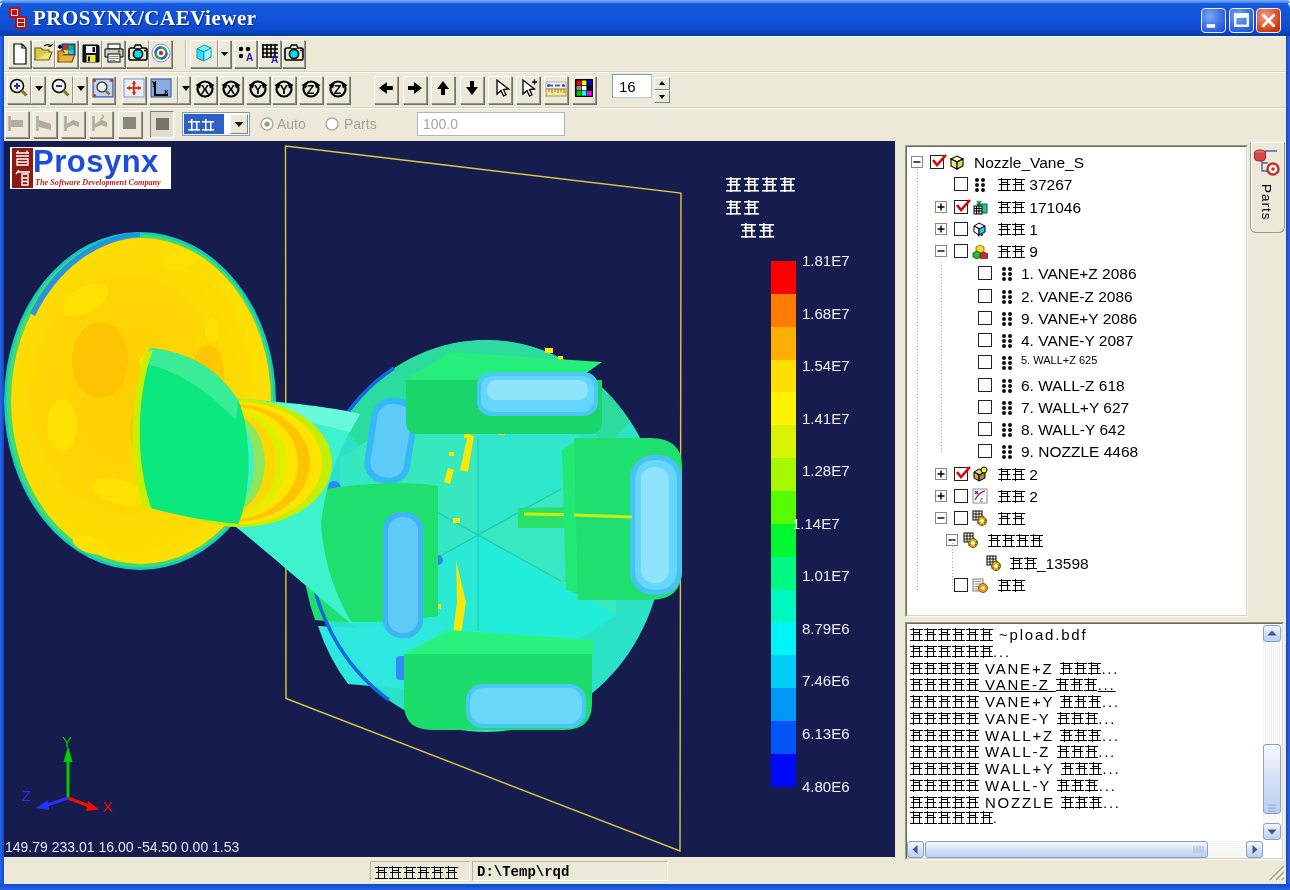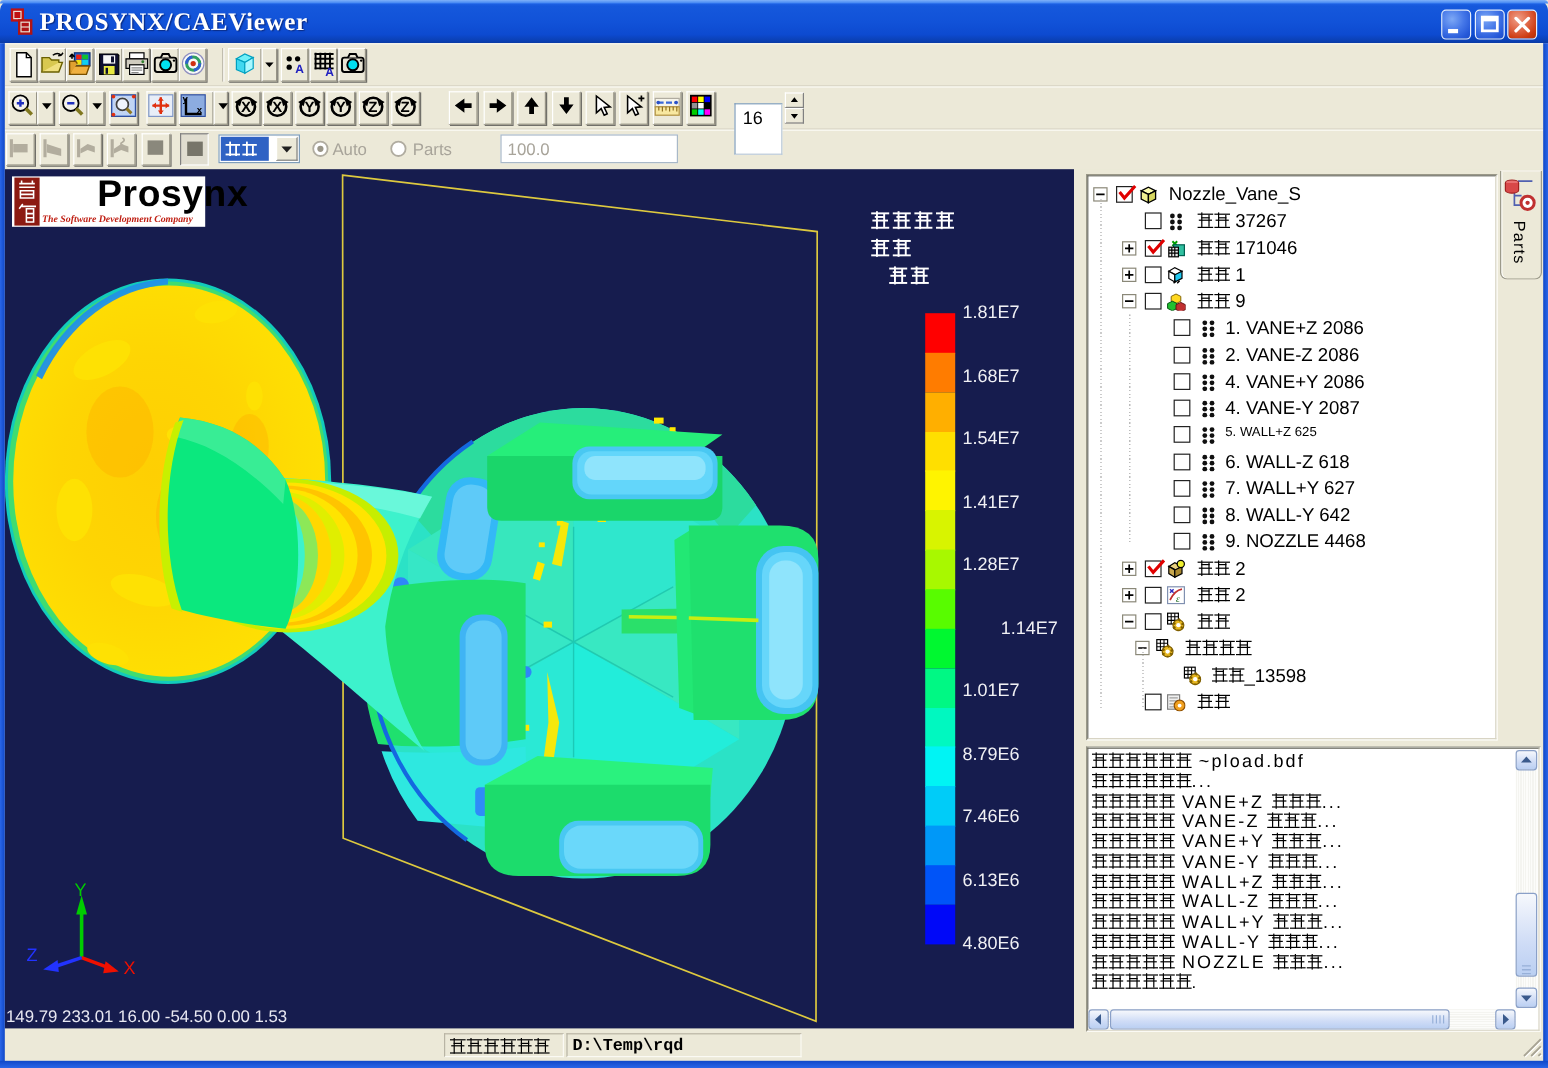--- a/index.html
+++ b/index.html
@@ -265,21 +265,21 @@
     <rect x="3" y="3" width="18" height="18" fill="#000"></rect>
     <rect x="4.5" y="4.5" width="4.6" height="4.6" fill="#f00"></rect>
     <rect x="9.8" y="4.5" width="4.6" height="4.6" fill="#ff0"></rect>
     <rect x="15.1" y="4.5" width="4.6" height="4.6" fill="#00f"></rect>
     <rect x="4.5" y="9.8" width="4.6" height="4.6" fill="#909090"></rect>
     <rect x="9.8" y="9.8" width="4.6" height="4.6" fill="#fff"></rect>
     <rect x="4.5" y="15.1" width="4.6" height="4.6" fill="#0c0"></rect>
     <rect x="9.8" y="15.1" width="4.6" height="4.6" fill="#0ff"></rect>
     <rect x="15.1" y="15.1" width="4.6" height="4.6" fill="#f0f"></rect>
   </svg>
-<div class="abs" style="left:612px;top:86px;width:40px;height:43px;background:#fff;border:1px solid;border-color:#7f9db9 #b8c8d8 #b8c8d8 #7f9db9;font-size:15px;padding:3px 0 0 6px;">16</div>
+<div class="abs" style="left:612px;top:74px;width:40px;height:24px;background:#fff;border:1px solid;border-color:#7f9db9 #b8c8d8 #b8c8d8 #7f9db9;font-size:15px;padding:3px 0 0 6px;">16</div>
 <div class="abs" style="left:654px;top:77px;width:16px;height:13px;background:#ece9d8;border:1px solid;border-color:#fff #808080 #808080 #fff;"></div>
 <div class="abs" style="left:654px;top:90px;width:16px;height:13px;background:#ece9d8;border:1px solid;border-color:#fff #808080 #808080 #fff;"></div>
 <svg class="abs" style="left:654px;top:77px" width="16" height="26">
     <path d="M5 8 l3 -4 3 4 z M5 18 l3 4 3 -4 z" fill="#000"></path>
   </svg>
 <div class="tb" style="left:4.5px;top:111px;width:24px;height:27px;"></div>
 <svg class="abs" style="left:4.5px;top:111px" width="24" height="27" viewBox="0 0 24 27">
     <path d="M4.5 5 v15" stroke="#b2ad9e" stroke-width="2.6"></path>
     <rect x="6" y="9" width="12" height="7" fill="#b2ad9e"></rect>
   </svg>
@@ -325,21 +325,21 @@
 <div class="abs dis" style="left:417px;top:112px;width:148px;height:24px;background:#fff;border:1px solid #a8b8c8;font-size:14px;padding:3px 0 0 5px;">100.0</div>
 <div class="abs" style="left:4px;top:141px;width:891px;height:716px;background:#161c4e;"></div>
 <div class="abs" style="left:10px;top:147px;width:161px;height:42px;background:#fff;"></div>
 <div class="abs" style="left:12px;top:148px;width:21px;height:40px;background:#8c1a12;"></div>
 <svg class="abs" style="left:12px;top:148px" width="21" height="40" viewBox="0 0 21 40">
 <g stroke="#fff" stroke-width="1.3" fill="none">
       <path d="M4 5 h13 M6 2.5 v3 M15 2.5 v3 M4 8 h13 M5 11 h11 v6 h-11 z M5 14 h11"></path>
       <path d="M7 22 l-3 4 M6 24 h12 M10 26 h6 v11 h-6 z M10 30 h6 M10 33.5 h6"></path>
     </g>
   </svg>
-<div class="abs" style="left:33px;top:144px;font-size:31px;font-weight:bold;color:#000000;letter-spacing:0.5px;margin-left:48px;">Prosynx</div>
+<div class="abs" style="left:33px;top:144px;font-size:31px;font-weight:bold;color:#1d4ed8;letter-spacing:0.5px;">Prosynx</div>
 <div class="abs" style="left:35px;top:178px;font-size:8.2px;font-style:italic;font-weight:bold;color:#c02014;font-family:'Liberation Serif',serif;">The Software Development Company</div>
 <div class="abs" style="left:724px;top:176px;"><i class="g gw"></i><i class="g gw"></i><i class="g gw"></i><i class="g gw"></i></div>
 <div class="abs" style="left:724px;top:199px;"><i class="g gw"></i><i class="g gw"></i></div>
 <div class="abs" style="left:739px;top:222px;"><i class="g gw"></i><i class="g gw"></i></div>
 <div class="abs" style="left:771px;top:261.0px;width:25px;height:33.5px;background:#ff0000;"></div>
 <div class="abs" style="left:771px;top:293.9px;width:25px;height:33.5px;background:#ff7c00;"></div>
 <div class="abs" style="left:771px;top:326.7px;width:25px;height:33.5px;background:#ffaf00;"></div>
 <div class="abs" style="left:771px;top:359.6px;width:25px;height:33.5px;background:#ffdf00;"></div>
 <div class="abs" style="left:771px;top:392.4px;width:25px;height:33.5px;background:#fff400;"></div>
 <div class="abs" style="left:771px;top:425.2px;width:25px;height:33.5px;background:#d8f400;"></div>
@@ -351,21 +351,21 @@
 <div class="abs" style="left:771px;top:622.4px;width:25px;height:33.5px;background:#00f4f4;"></div>
 <div class="abs" style="left:771px;top:655.2px;width:25px;height:33.5px;background:#00ccf8;"></div>
 <div class="abs" style="left:771px;top:688.0px;width:25px;height:33.5px;background:#0098f8;"></div>
 <div class="abs" style="left:771px;top:720.9px;width:25px;height:33.5px;background:#0054f8;"></div>
 <div class="abs" style="left:771px;top:753.8px;width:25px;height:33.5px;background:#0008f8;"></div>
 <div class="abs" style="left:802px;top:252.0px;font-size:15px;color:#f0f0f4;">1.81E7</div>
 <div class="abs" style="left:802px;top:304.6px;font-size:15px;color:#f0f0f4;">1.68E7</div>
 <div class="abs" style="left:802px;top:357.1px;font-size:15px;color:#f0f0f4;">1.54E7</div>
 <div class="abs" style="left:802px;top:409.6px;font-size:15px;color:#f0f0f4;">1.41E7</div>
 <div class="abs" style="left:802px;top:462.2px;font-size:15px;color:#f0f0f4;">1.28E7</div>
-<div class="abs" style="left:834px;top:514.8px;font-size:15px;color:#f0f0f4;">1.14E7</div>
+<div class="abs" style="left:792px;top:514.8px;font-size:15px;color:#f0f0f4;">1.14E7</div>
 <div class="abs" style="left:802px;top:567.3px;font-size:15px;color:#f0f0f4;">1.01E7</div>
 <div class="abs" style="left:802px;top:619.8px;font-size:15px;color:#f0f0f4;">8.79E6</div>
 <div class="abs" style="left:802px;top:672.4px;font-size:15px;color:#f0f0f4;">7.46E6</div>
 <div class="abs" style="left:802px;top:725.0px;font-size:15px;color:#f0f0f4;">6.13E6</div>
 <div class="abs" style="left:802px;top:777.5px;font-size:15px;color:#f0f0f4;">4.80E6</div>
 <svg class="abs" style="left:4px;top:141px" width="891" height="716" viewBox="4 141 891 716">
 <defs>
 <radialGradient id="disc" cx="45%" cy="48%" r="60%">
  <stop offset="0%" stop-color="#fecf03"></stop>
         <stop offset="50%" stop-color="#fed503"></stop>
@@ -580,21 +580,21 @@
 <div class="abs" style="left:1021px;top:287.5px;font-size:15.5px;color:#000;white-space:pre;"><span>2. VANE-Z 2086</span></div>
 <div class="abs" style="left:978px;top:310.75px;width:14px;height:14px;border:1.6px solid #222;background:#fff;"></div>
 <svg class="abs" style="left:999px;top:309.75px" width="16" height="16" viewBox="0 0 16 16">
     <circle cx="5" cy="4" r="2" fill="#101010"></circle>
     <circle cx="11" cy="4" r="2" fill="#101010"></circle>
     <circle cx="5" cy="9" r="2" fill="#101010"></circle>
     <circle cx="11" cy="9" r="2" fill="#101010"></circle>
     <circle cx="5" cy="14" r="2" fill="#101010"></circle>
     <circle cx="11" cy="14" r="2" fill="#101010"></circle>
   </svg>
-<div class="abs" style="left:1021px;top:309.75px;font-size:15.5px;color:#000;white-space:pre;"><span>4. VANE+Y 2086</span></div>
+<div class="abs" style="left:1021px;top:309.75px;font-size:15.5px;color:#000;white-space:pre;"><span>9. VANE+Y 2086</span></div>
 <div class="abs" style="left:978px;top:333px;width:14px;height:14px;border:1.6px solid #222;background:#fff;"></div>
 <svg class="abs" style="left:999px;top:332px" width="16" height="16" viewBox="0 0 16 16">
     <circle cx="5" cy="4" r="2" fill="#101010"></circle>
     <circle cx="11" cy="4" r="2" fill="#101010"></circle>
     <circle cx="5" cy="9" r="2" fill="#101010"></circle>
     <circle cx="11" cy="9" r="2" fill="#101010"></circle>
     <circle cx="5" cy="14" r="2" fill="#101010"></circle>
     <circle cx="11" cy="14" r="2" fill="#101010"></circle>
   </svg>
 <div class="abs" style="left:1021px;top:332px;font-size:15.5px;color:#000;white-space:pre;"><span>4. VANE-Y 2087</span></div>
@@ -727,21 +727,21 @@
 <path d="M2.5 3.5 v6 a5.5 2.5 0 0 0 11 0 v-6" fill="#d84848" stroke="#a02020"></path>
 <circle cx="21" cy="20" r="5.5" fill="#fff" stroke="#c03030" stroke-width="2.5"></circle>
 <circle cx="21" cy="20" r="1.8" fill="#c03030"></circle>
 </svg>
 <div class="abs" style="left:1259px;top:184px;font-size:13.5px;color:#000;writing-mode:vertical-rl;letter-spacing:1px;">Parts</div>
 <div class="abs" style="left:905px;top:622px;width:379px;height:238px;border:1px solid;border-color:#9a9888 #fbfaf4 #fbfaf4 #9a9888;background:#fff;"></div>
 <div class="abs" style="left:906px;top:623px;width:377px;height:236px;border:1px solid;border-color:#6a6a60 #d8d4c4 #d8d4c4 #6a6a60;background:#fff;"></div>
 <div class="abs" style="left:909px;top:626.0px;font-size:14px;color:#000;white-space:pre;"><i class="g gb"></i><i class="g gb"></i><i class="g gb"></i><i class="g gb"></i><i class="g gb"></i><i class="g gb"></i><span class="lt"> ~pload.bdf</span></div>
 <div class="abs" style="left:909px;top:642.8px;font-size:14px;color:#000;white-space:pre;"><i class="g gb"></i><i class="g gb"></i><i class="g gb"></i><i class="g gb"></i><i class="g gb"></i><i class="g gb"></i><span class="lt">...</span></div>
 <div class="abs" style="left:909px;top:659.5px;font-size:14px;color:#000;white-space:pre;text-align:right;"><i class="g gb"></i><i class="g gb"></i><i class="g gb"></i><i class="g gb"></i><i class="g gb"></i><span class="lt"> VANE+Z </span><i class="g gb"></i><i class="g gb"></i><i class="g gb"></i><span class="lt">...</span></div>
-<div class="abs" style="left:909px;top:676.2px;font-size:14px;color:#000;white-space:pre;"><i class="g gb"></i><i class="g gb"></i><i class="g gb"></i><i class="g gb"></i><i class="g gb"></i><span class="lt"> VANE-Z </span><i class="g gb"></i><i class="g gb"></i><i class="g gb"></i><span class="lt">...</span></div>
+<div class="abs" style="left:909px;top:676.2px;font-size:14px;color:#000;white-space:pre;text-decoration:underline;"><i class="g gb"></i><i class="g gb"></i><i class="g gb"></i><i class="g gb"></i><i class="g gb"></i><span class="lt"> VANE-Z </span><i class="g gb"></i><i class="g gb"></i><i class="g gb"></i><span class="lt">...</span></div>
 <div class="abs" style="left:909px;top:693.0px;font-size:14px;color:#000;white-space:pre;"><i class="g gb"></i><i class="g gb"></i><i class="g gb"></i><i class="g gb"></i><i class="g gb"></i><span class="lt"> VANE+Y </span><i class="g gb"></i><i class="g gb"></i><i class="g gb"></i><span class="lt">...</span></div>
 <div class="abs" style="left:909px;top:709.8px;font-size:14px;color:#000;white-space:pre;"><i class="g gb"></i><i class="g gb"></i><i class="g gb"></i><i class="g gb"></i><i class="g gb"></i><span class="lt"> VANE-Y </span><i class="g gb"></i><i class="g gb"></i><i class="g gb"></i><span class="lt">...</span></div>
 <div class="abs" style="left:909px;top:726.5px;font-size:14px;color:#000;white-space:pre;"><i class="g gb"></i><i class="g gb"></i><i class="g gb"></i><i class="g gb"></i><i class="g gb"></i><span class="lt"> WALL+Z </span><i class="g gb"></i><i class="g gb"></i><i class="g gb"></i><span class="lt">...</span></div>
 <div class="abs" style="left:909px;top:743.2px;font-size:14px;color:#000;white-space:pre;"><i class="g gb"></i><i class="g gb"></i><i class="g gb"></i><i class="g gb"></i><i class="g gb"></i><span class="lt"> WALL-Z </span><i class="g gb"></i><i class="g gb"></i><i class="g gb"></i><span class="lt">...</span></div>
 <div class="abs" style="left:909px;top:760.0px;font-size:14px;color:#000;white-space:pre;"><i class="g gb"></i><i class="g gb"></i><i class="g gb"></i><i class="g gb"></i><i class="g gb"></i><span class="lt"> WALL+Y </span><i class="g gb"></i><i class="g gb"></i><i class="g gb"></i><span class="lt">...</span></div>
 <div class="abs" style="left:909px;top:776.8px;font-size:14px;color:#000;white-space:pre;"><i class="g gb"></i><i class="g gb"></i><i class="g gb"></i><i class="g gb"></i><i class="g gb"></i><span class="lt"> WALL-Y </span><i class="g gb"></i><i class="g gb"></i><i class="g gb"></i><span class="lt">...</span></div>
 <div class="abs" style="left:909px;top:793.5px;font-size:14px;color:#000;white-space:pre;"><i class="g gb"></i><i class="g gb"></i><i class="g gb"></i><i class="g gb"></i><i class="g gb"></i><span class="lt"> NOZZLE </span><i class="g gb"></i><i class="g gb"></i><i class="g gb"></i><span class="lt">...</span></div>
 <div class="abs" style="left:909px;top:810.2px;font-size:14px;color:#000;white-space:pre;"><i class="g gb"></i><i class="g gb"></i><i class="g gb"></i><i class="g gb"></i><i class="g gb"></i><i class="g gb"></i><span>.</span></div>
 <div class="abs" style="left:1263px;top:625px;width:18px;height:215px;background:repeating-linear-gradient(90deg,#f4f4f0 0,#f4f4f0 1px,#fcfcfa 1px,#fcfcfa 2px);"></div>
 <div class="abs" style="left:1263px;top:625px;width:18px;height:17px;border-radius:3px;background:linear-gradient(180deg,#f6f8fc,#cfdcf6 60%,#bacff2);border:1px solid #8aa0c8;"></div>

